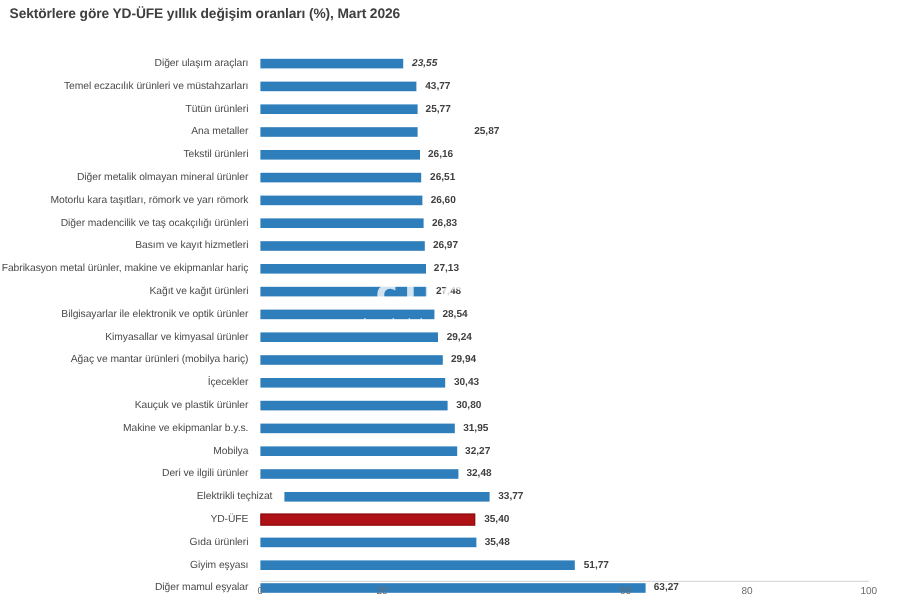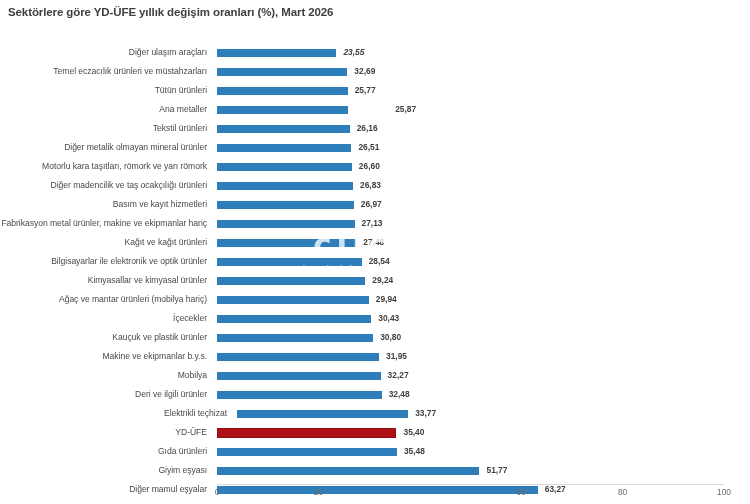--- a/index.html
+++ b/index.html
@@ -137,21 +137,21 @@
 
   <div class="plot" id="plot-area">
       <div class="row" style="top: 3px;">
         <div class="cat-label">Diğer ulaşım araçları</div>
         <div class="bar" style="width: 119.398px;"></div>
         <div class="val-label" style="left: 343.399px; font-style: italic;">23,55</div>
       </div>
       <div class="row" style="top: 22px;">
         <div class="cat-label">Temel eczacılık ürünleri ve müstahzarları</div>
         <div class="bar" style="width: 130.35px;"></div>
-        <div class="val-label" style="left: 354.35px;">32,69</div>
+        <div class="val-label" style="left: 354.35px;">43,77</div>
       </div>
       <div class="row" style="top: 41px;">
         <div class="cat-label">Tütün ürünleri</div>
         <div class="bar" style="width: 130.654px;"></div>
         <div class="val-label" style="left: 354.654px;">25,77</div>
       </div>
       <div class="row" style="top: 60px;">
         <div class="cat-label">Ana metaller</div>
         <div class="bar" style="width: 131.161px;"></div>
         <div class="val-label" style="left: 355.161px; margin-left: 40px;">25,87</div>

